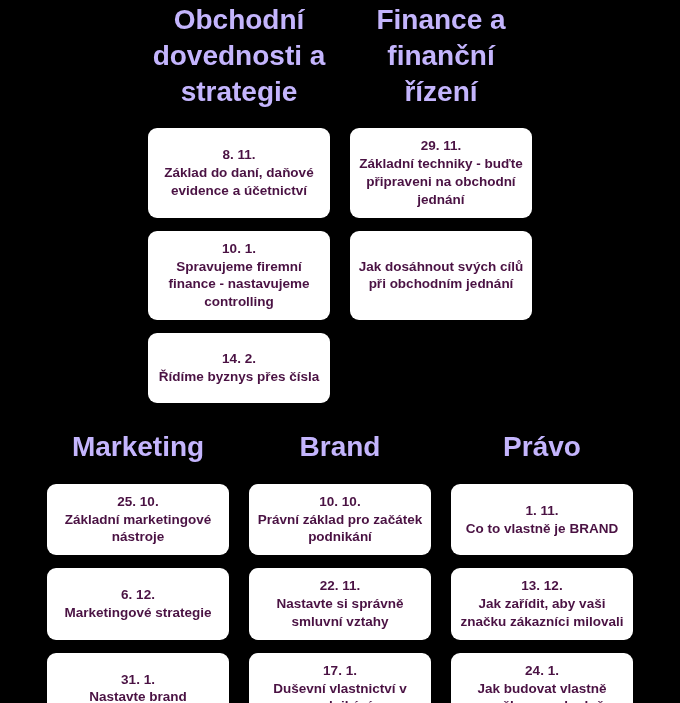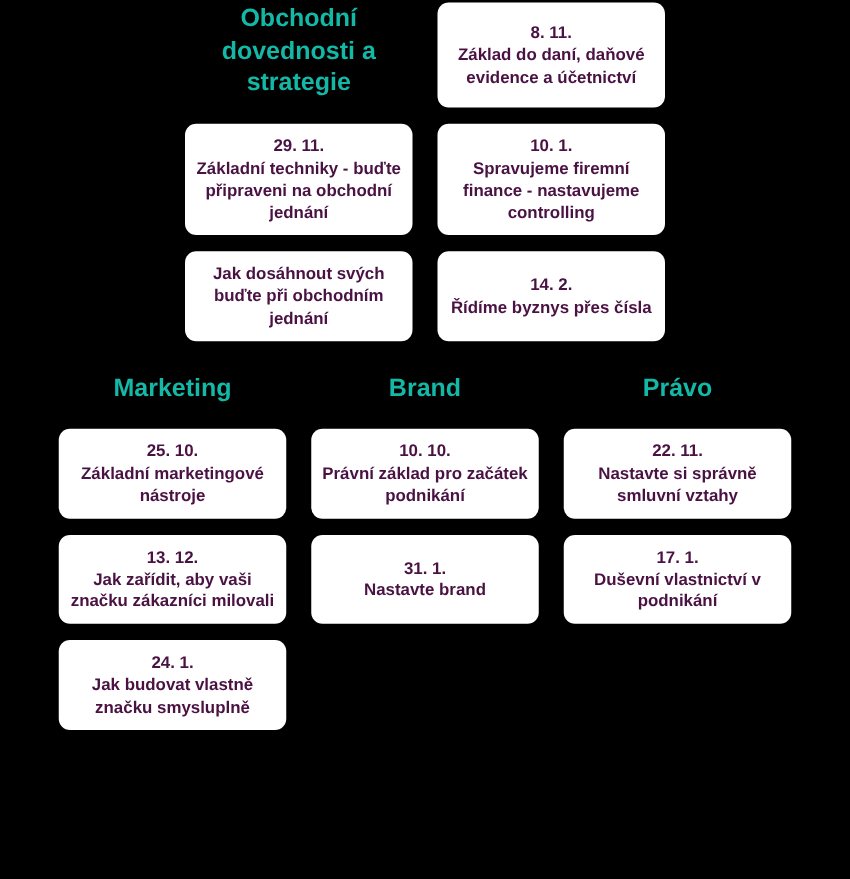--- a/index.html
+++ b/index.html
@@ -19,23 +19,23 @@
   }
   .grid {
     display: grid;
     justify-content: center;
     column-gap: 20px;
     row-gap: 13px;
   }
   .grid.top { grid-template-columns: repeat(2, 182px); }
   .grid.bottom { grid-template-columns: repeat(3, 182px); margin-top: 26px; }
   .col-header {
-    color: #14b8a6;
+    color: #c4b5fd;
     font-weight: bold;
-    font-size: 20px;
+    font-size: 28px;
     line-height: 1.28;
     text-align: center;
     display: flex;
     align-items: flex-end;
     justify-content: center;
   }
   .top .col-header { min-height: 84px; padding-bottom: 6px; }
   .bottom .col-header { min-height: 30px; padding-bottom: 6px; }
   .card {
     background: #ffffff;
@@ -54,58 +54,67 @@
   }
   .card .date { white-space: nowrap; }
 </style>
 </head>
 <body>
 
 <div class="page">
 
   <div class="grid top">
     <div class="col-header">Obchodní dovednosti a strategie</div>
+    <div class="col-header">Finance a finanční řízení</div>
 
     <div class="card">
       <div class="date">8. 11.</div>
       <div>Základ do daní, daňové evidence a účetnictví</div>
     </div>
 
     <div class="card">
       <div class="date">29. 11.</div>
       <div>Základní techniky - buďte připraveni na obchodní jednání</div>
     </div>
     <div class="card">
       <div class="date">10. 1.</div>
       <div>Spravujeme firemní finance - nastavujeme controlling</div>
     </div>
 
     <div class="card">
-      <div>Jak dosáhnout svých buďte při obchodním jednání</div>
+      <div>Jak dosáhnout svých cílů při obchodním jednání</div>
     </div>
     <div class="card">
       <div class="date">14. 2.</div>
       <div>Řídíme byznys přes čísla</div>
     </div>
   </div>
 
   <div class="grid bottom">
     <div class="col-header">Marketing</div>
     <div class="col-header">Brand</div>
     <div class="col-header">Právo</div>
 
     <div class="card">
       <div class="date">25. 10.</div>
       <div>Základní marketingové nástroje</div>
     </div>
     <div class="card">
       <div class="date">10. 10.</div>
       <div>Právní základ pro začátek podnikání</div>
     </div>
+    <div class="card">
+      <div class="date">1. 11.</div>
+      <div>Co to vlastně je BRAND</div>
+    </div>
 
+    <div class="card">
+      <div class="date">6. 12.</div>
+      <div>Marketingové strategie</div>
+    </div>
     <div class="card">
       <div class="date">22. 11.</div>
       <div>Nastavte si správně smluvní vztahy</div>
     </div>
     <div class="card">
       <div class="date">13. 12.</div>
       <div>Jak zařídit, aby vaši značku zákazníci milovali</div>
     </div>
 
     <div class="card">

